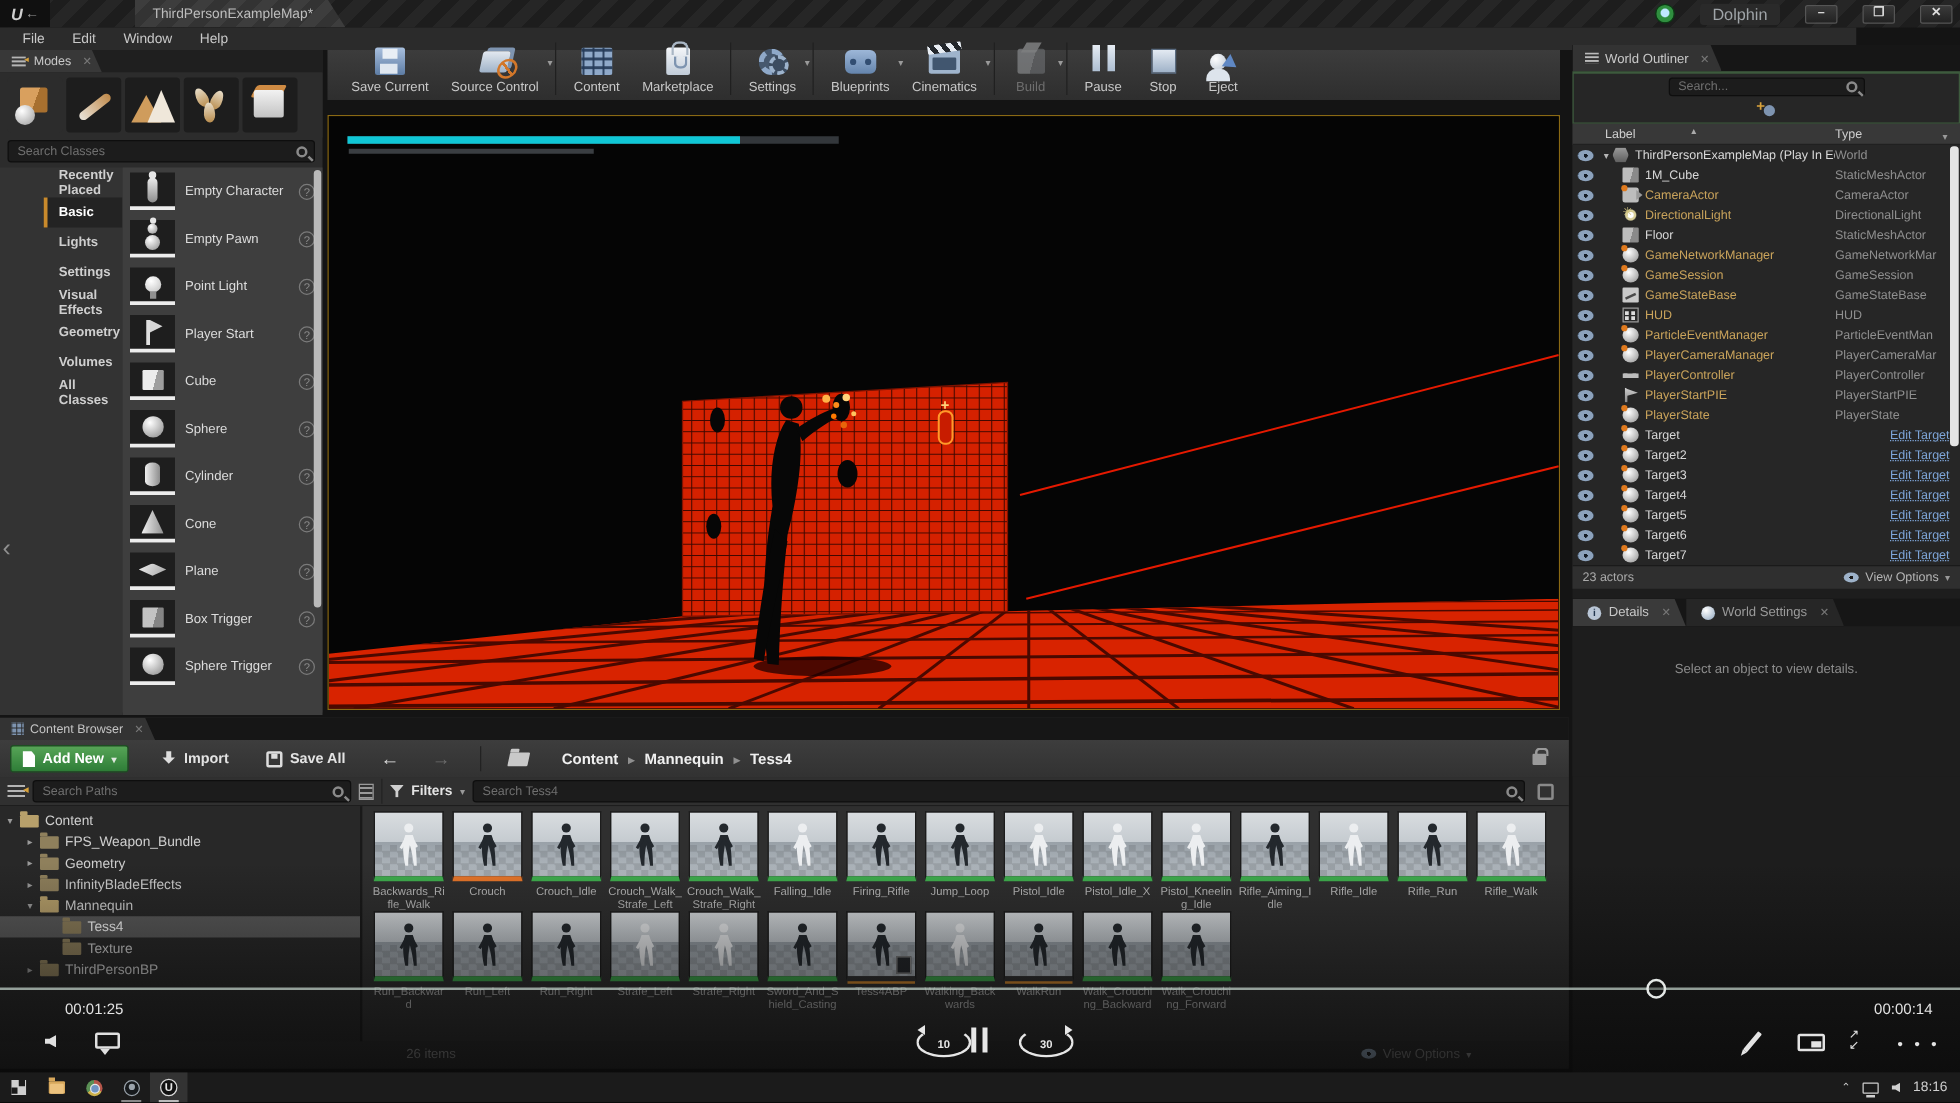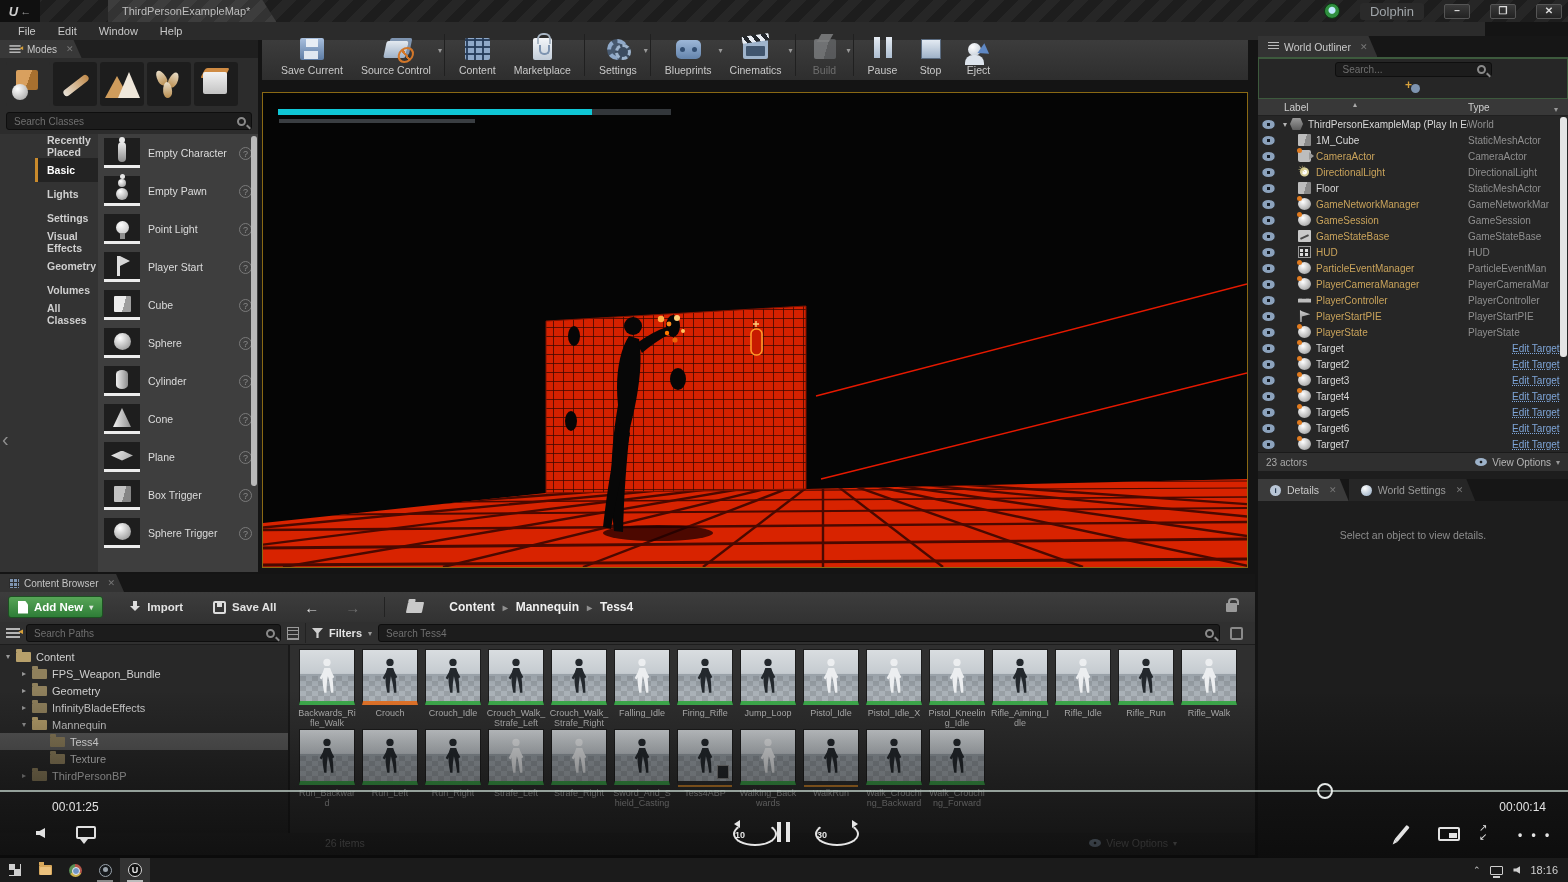--- a/index.html
+++ b/index.html
@@ -246,21 +246,21 @@
   .scrub-line{position:absolute;left:0;top:100px;width:1568px;height:2px;background:rgba(190,205,198,.75);}
   .scrub-handle{position:absolute;top:93px;width:16px;height:16px;border:2px solid #e4e8e6;border-radius:50%;background:rgba(20,20,20,.35);}
   .time-label{position:absolute;color:#e3e3e3;font-size:12px;}
   .t-elapsed{left:52px;top:110px;}
   .t-remaining{right:22px;top:110px;}
   .spk-ico{position:absolute;left:36px;top:138px;width:9px;height:10px;background:#e0e0e0;clip-path:polygon(0 30%,40% 30%,100% 0,100% 100%,40% 70%,0 70%);}
   .spk-ico::after{content:"))";position:absolute;left:11px;top:-2px;color:#e0e0e0;font-size:10px;letter-spacing:-1px;}
   .cc-ico{position:absolute;left:76px;top:136px;width:20px;height:13px;border:2px solid #e0e0e0;border-radius:2px;}
   .cc-ico::after{content:"";position:absolute;left:2px;bottom:-7px;border-left:4px solid transparent;border-right:4px solid transparent;border-top:5px solid #e0e0e0;}
   .pc{position:absolute;top:132px;color:#e6e6e6;}
-  .skip{width:44px;height:24px;border:2px solid #e6e6e6;border-radius:50%;border-top-color:transparent;position:relative;display:flex;align-items:center;justify-content:flex-start;font-size:9px;font-weight:bold;}
+  .skip{width:44px;height:24px;border:2px solid #e6e6e6;border-radius:50%;border-top-color:transparent;position:relative;display:flex;align-items:center;justify-content:center;font-size:9px;font-weight:bold;}
   .skip .num{transform:translateY(1px);}
   .skip::before{content:"";position:absolute;top:-4px;width:0;height:0;border-top:4px solid transparent;border-bottom:4px solid transparent;}
   .skip.back::before{left:-1px;border-right:6px solid #e6e6e6;}
   .skip.fwd::before{right:-1px;border-left:6px solid #e6e6e6;}
   .p-back{left:733px;}
   .p-pause{left:777px;display:flex;gap:5px;}
   .p-pause i{width:4px;height:20px;background:#e6e6e6;}
   .p-fwd{left:815px;}
   .pencil-ico{position:absolute;left:1400px;top:134px;width:4px;height:19px;background:#e3e3e3;transform:rotate(40deg);border-radius:1px;}
   .pencil-ico::after{content:"";position:absolute;left:0;bottom:-5px;border-left:2px solid transparent;border-right:2px solid transparent;border-top:5px solid #e3e3e3;}

